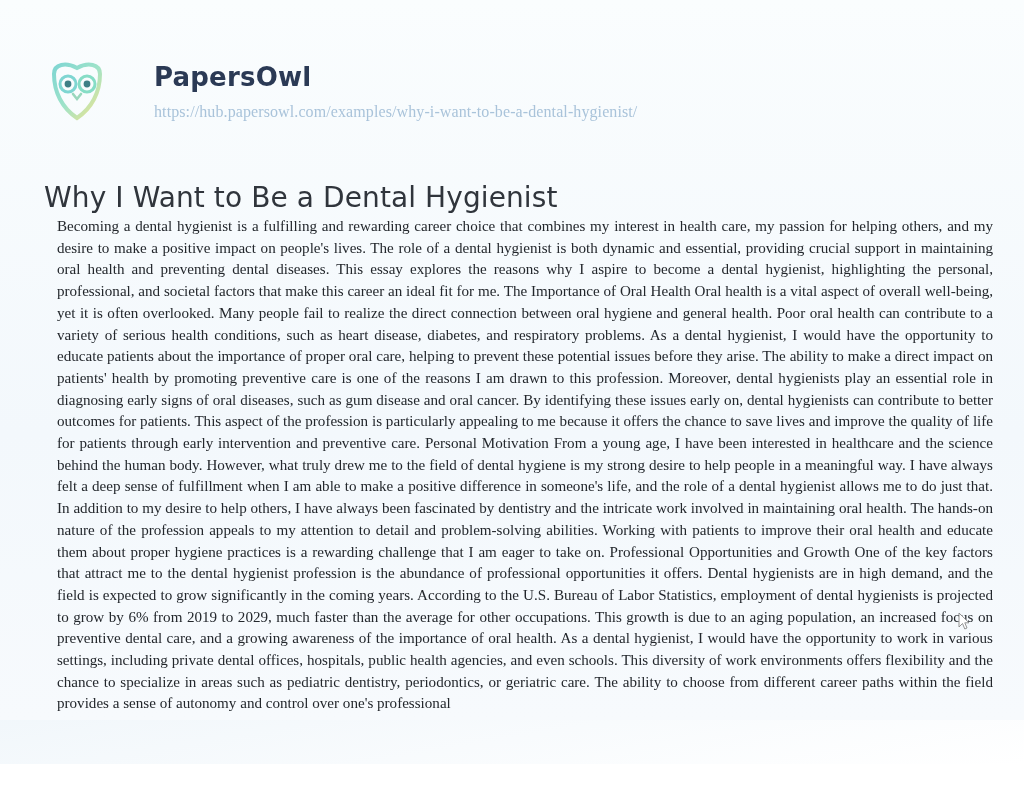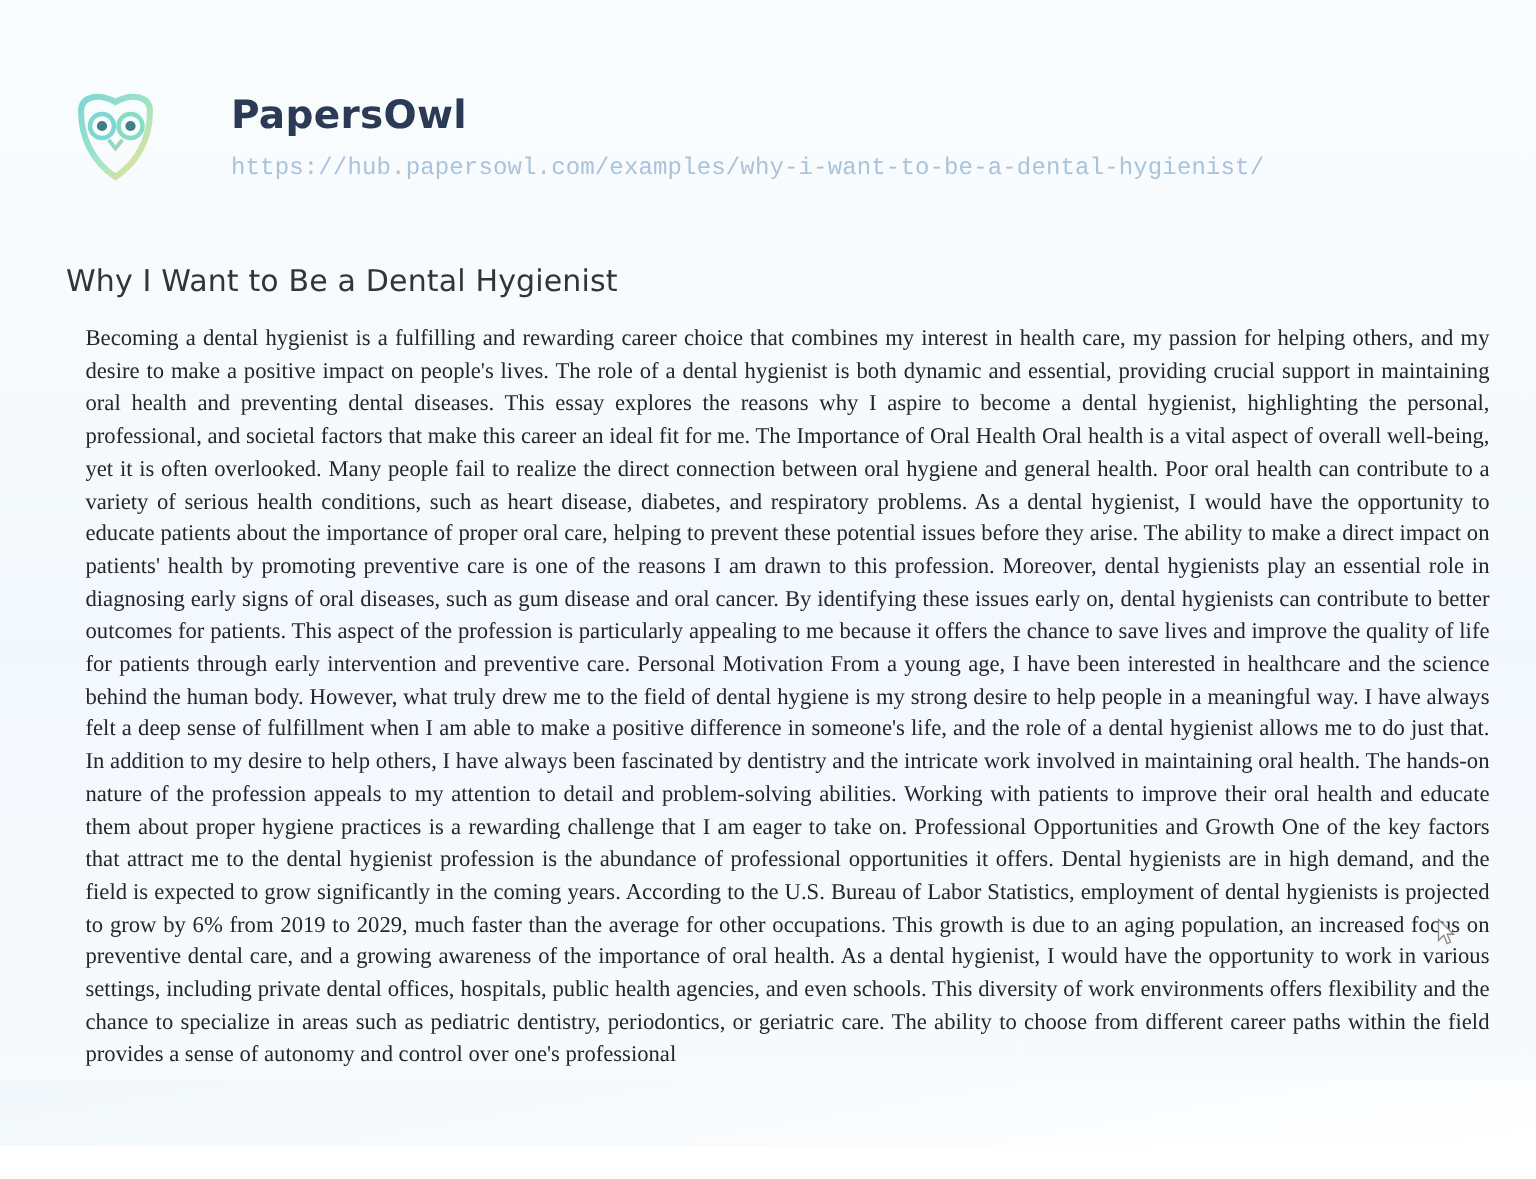--- a/index.html
+++ b/index.html
@@ -49,33 +49,33 @@
   }
   .brand {
     font-family: "DejaVu Sans", sans-serif;
     font-size: 26px;
     font-weight: 700;
     color: #2b3a55;
     letter-spacing: 0.2px;
     line-height: 34px;
   }
   .url {
-    font-family: Liberation Mono, monospace;
+    font-family: Liberation Serif, serif;
     font-size: 16px;
     color: #a9c3da;
     margin-top: 8px;
     letter-spacing: 0.1px;
     line-height: 20px;
   }
   .title {
     position: absolute;
     left: 44px;
     top: 162px;
     font-family: "DejaVu Sans", sans-serif;
-    font-size: 20px;
+    font-size: 28px;
     font-weight: 400;
     color: #30353c;
     letter-spacing: 0.1px;
   }
   .body-text {
     position: absolute;
     left: 44px;
     top: 216px;
     width: 936px;
     font-family: "Liberation Serif", serif;

